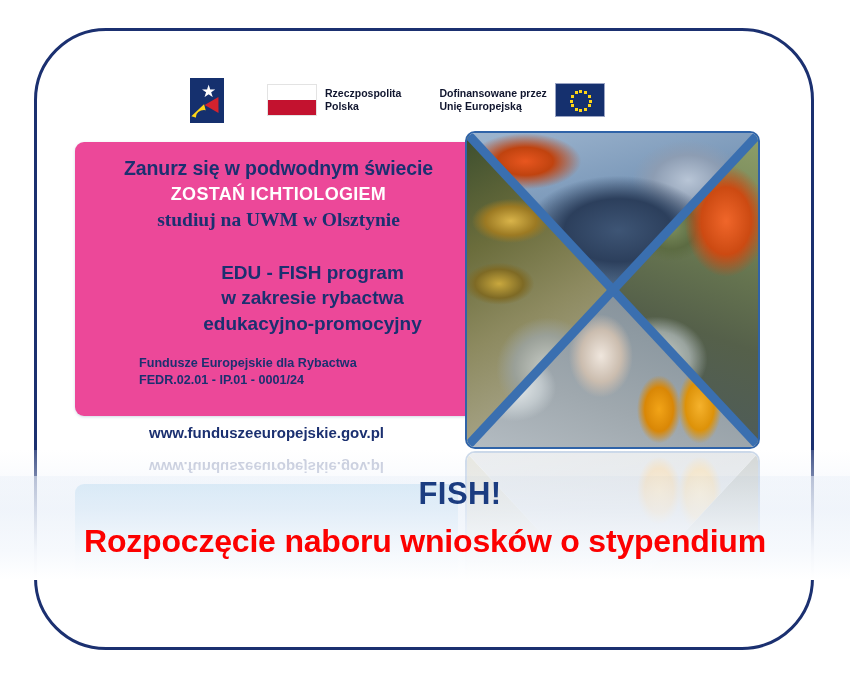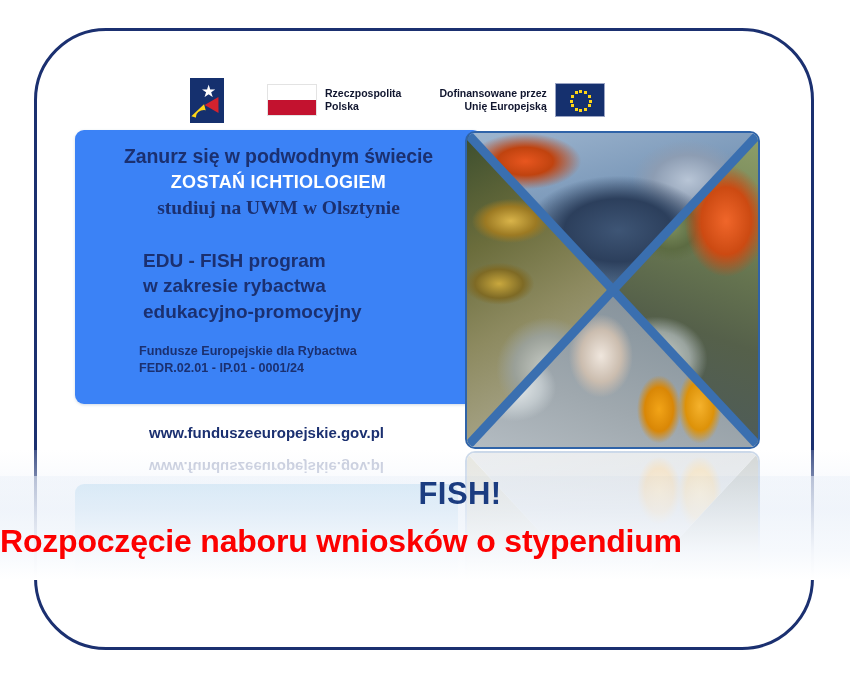--- a/index.html
+++ b/index.html
@@ -128,43 +128,44 @@
     background: #ffd617;
   }
 
   .sep-1 { margin-left: 36px; }
   .sep-2 { margin-left: 38px; }
 
   
   #blue-panel {
     position: absolute;
     left: 75px;
-    top: 130px;
+    top: 142px;
     width: 407px;
     height: 274px;
-    background: #3b82f6;
+    background: #ec4899;
     border-radius: 9px;
     box-shadow: 0 1px 3px rgba(120,150,180,0.35);
   }
   .hdr-line {
     text-align: center;
     color: #1b3070;
     font-weight: bold;
   }
   #hdr-1 { font-size: 19.5px; margin-top: 15px; letter-spacing: -0.1px; }
   #hdr-2 { font-size: 18px; color: #ffffff; margin-top: 4px; letter-spacing: 0.3px; }
   #hdr-3 { font-size: 19.5px; margin-top: 4px; font-family: Liberation Serif, serif; }
 
   #prog-block {
     margin-top: 29px;
     padding-left: 68px;
     color: #1b3070;
     font-weight: bold;
     font-size: 19px;
     line-height: 1.33;
+    text-align: center;
   }
   #fund-block {
     margin-top: 19px;
     padding-left: 64px;
     color: #1b3070;
     font-weight: bold;
     font-size: 12.6px;
     line-height: 1.35;
   }
 
@@ -299,21 +300,21 @@
     font-size: 31px;
     font-weight: bold;
     color: #1b3c80;
     letter-spacing: 0.4px;
   }
   #headline {
     position: absolute;
     left: 0;
     top: 523px;
     width: 850px;
-    text-align: left;
+    text-align: center;
     font-size: 32px;
     font-weight: bold;
     color: #fc0000;
     letter-spacing: -0.2px;
   }
 </style>
 </head>
 <body>
 
 <div id="poster">
@@ -331,21 +332,21 @@
       </div>
     </div>
 
     <div class="logo-block sep-1">
       <div id="pl-flag"></div>
       <div class="logo-caption">Rzeczpospolita
 Polska</div>
     </div>
 
     <div class="logo-block sep-2">
-      <div class="logo-caption" style="text-align:right">Dofinansowane przez
+      <div class="logo-caption" style="text-align:left">Dofinansowane przez
 Unię Europejską</div>
       <div id="eu-flag">
           <span class="star" style="left: 23.5px; top: 6px;"></span>
           <span class="star" style="left: 28.25px; top: 7.27276px;"></span>
           <span class="star" style="left: 31.7272px; top: 10.75px;"></span>
           <span class="star" style="left: 33px; top: 15.5px;"></span>
           <span class="star" style="left: 31.7272px; top: 20.25px;"></span>
           <span class="star" style="left: 28.25px; top: 23.7272px;"></span>
           <span class="star" style="left: 23.5px; top: 25px;"></span>
           <span class="star" style="left: 18.75px; top: 23.7272px;"></span>

